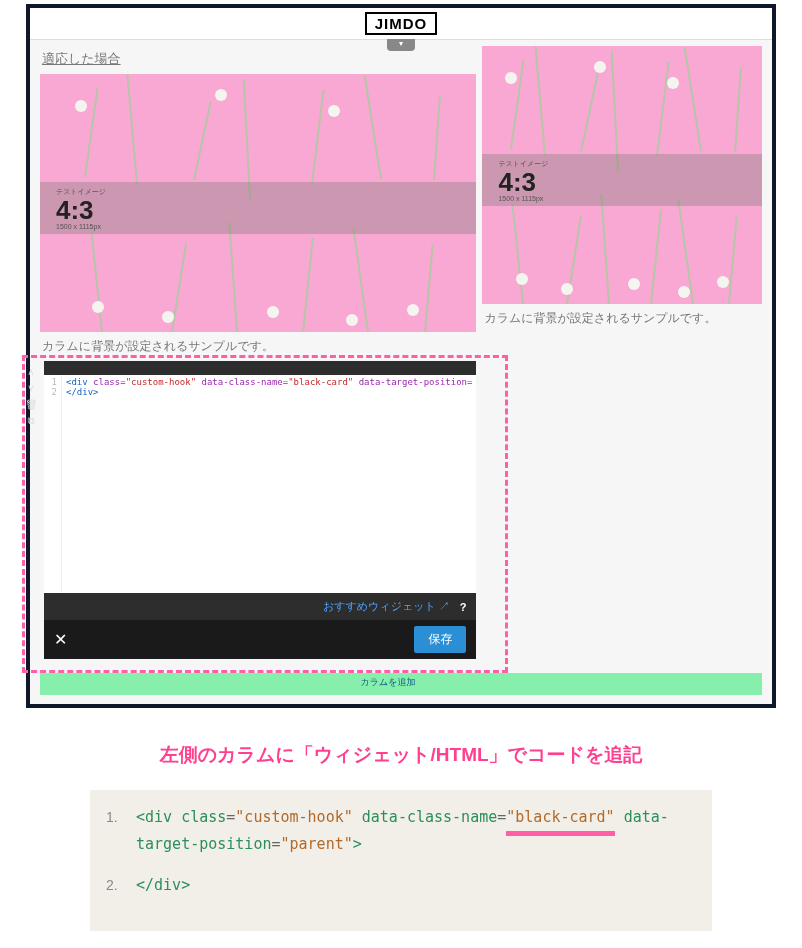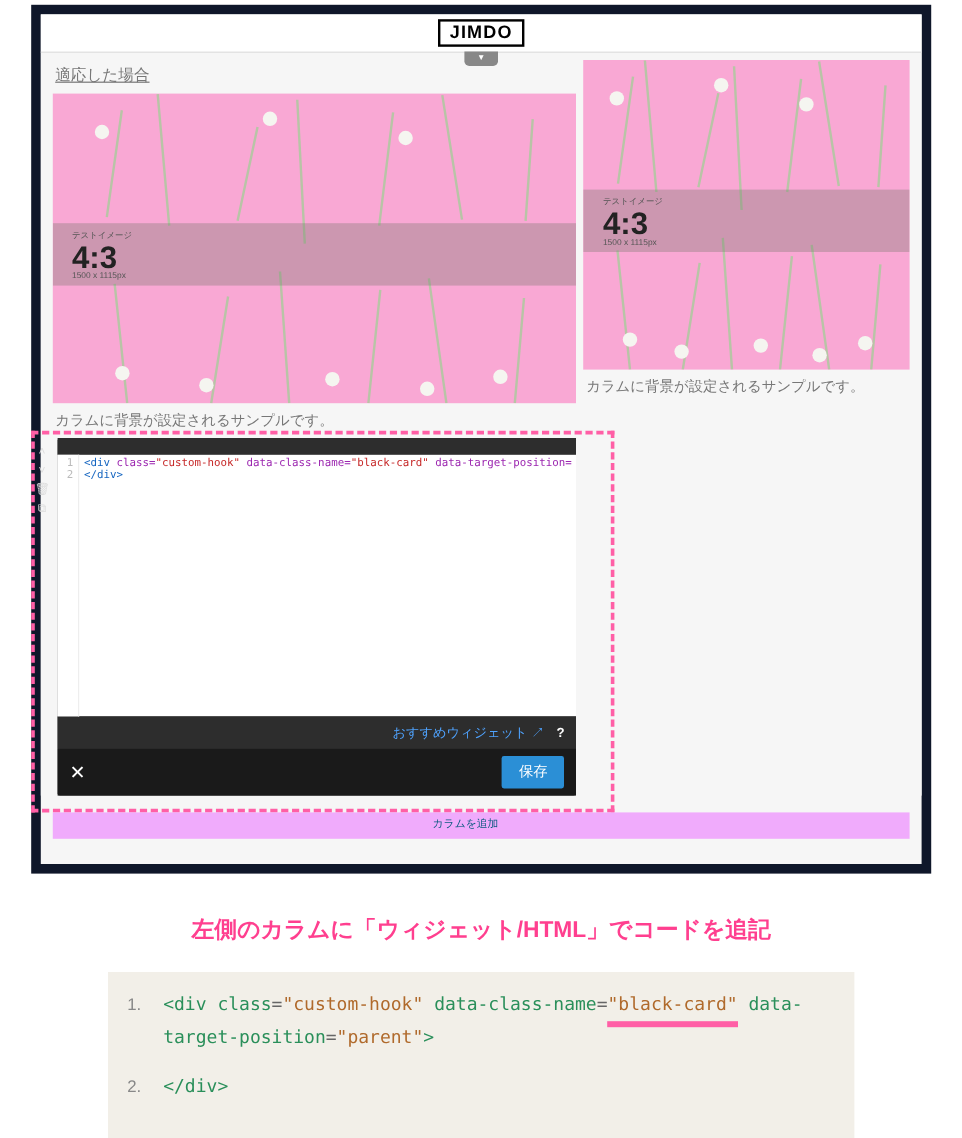--- a/index.html
+++ b/index.html
@@ -1,18 +1,18 @@
 <!DOCTYPE html>
 <html><head>
 <meta charset="utf-8">
 <style>
   * { box-sizing: border-box; margin: 0; padding: 0; }
   body { font-family: -apple-system, 'Hiragino Sans', sans-serif; background: #fff; width: 802px; }
   
-  .outer-frame { border: 8px solid #0f172a; margin: 4px 26px 12px 26px; background: #f6f6f6; padding: 0; }
+  .outer-frame { border: 4px solid #0f172a; margin: 4px 26px 12px 26px; background: #f6f6f6; padding: 0; }
   .top-bar { background: #fff; border-bottom: 1px solid #ddd; text-align: center; padding: 4px 0; position: relative; }
   .jimdo-logo { display: inline-block; border: 2px solid #000; padding: 1px 8px; font-weight: 900; font-size: 15px; letter-spacing: 1px; }
   .dropdown-tab { position: absolute; left: 50%; transform: translateX(-50%); top: 100%; width: 28px; height: 12px; background: #888; border-radius: 0 0 4px 4px; color:#fff; font-size:8px; line-height:10px; }
   
   .columns { display: flex; gap: 6px; padding: 6px 10px 0 10px; background: #f6f6f6; }
   .col { flex: 1; }
   .col-title { font-size: 13px; color: #777; padding: 4px 2px 6px 2px; text-decoration: underline; }
   .sample-img { width: 100%; height: 258px; background: #f9a8d4; position: relative; overflow: hidden; }
   
   
@@ -45,21 +45,21 @@
   .tk-str { color: #c62828; }
   
   .editor-bottom { background: #2d2d2d; padding: 6px 10px; display: flex; justify-content: flex-end; align-items: center; gap: 10px; font-size: 11px; }
   .widget-link { color: #4fa3ff; font-size: 11px; }
   .help-q { color: #fff; font-weight: bold; }
   
   .save-row { background: #1a1a1a; padding: 6px 10px; display: flex; justify-content: space-between; align-items: center; }
   .close-x { color: #fff; font-size: 16px; }
   .save-btn { background: #2b8fd6; color: #fff; border: none; padding: 5px 14px; font-size: 12px; border-radius: 2px; }
   
-  .blue-bar { background: #f0abfc; height: 22px; margin: 14px 10px 21px 10px; position: relative; }
+  .blue-bar { background: #86efac; height: 22px; margin: 14px 10px 9px 10px; position: relative; }
   .blue-bar-label { position: absolute; right: 48%; top: 3px; font-size: 9px; color: #0a5a80; }
   
   .instruction { text-align: center; color: #ff3f8f; font-weight: 700; font-size: 19px; margin: 34px 0 22px 0; }
   
   .code-block { background: #f2efe8; margin: 0 90px 30px 90px; padding: 14px 16px 18px 16px; font-family: Menlo, Consolas, monospace; font-size: 15px; }
   .code-row { display: flex; align-items: baseline; margin-bottom: 14px; position:relative; }
   .ln { width: 30px; color: #888; font-family: -apple-system, sans-serif; font-size: 14px; }
   .code-txt { flex: 1; line-height: 1.8; }
   .c-tag { color: #2a8f5a; }
   .c-attr { color: #2a8f5a; }

